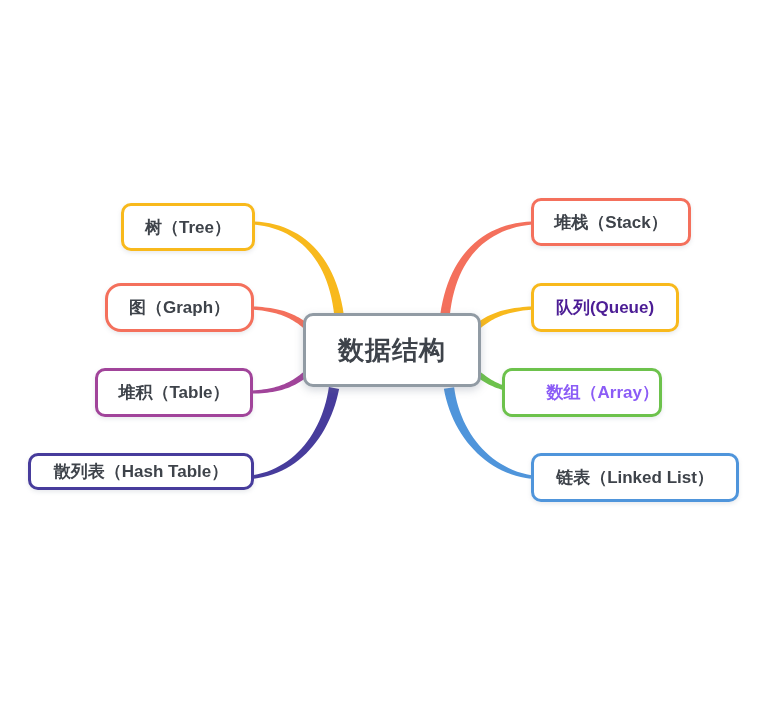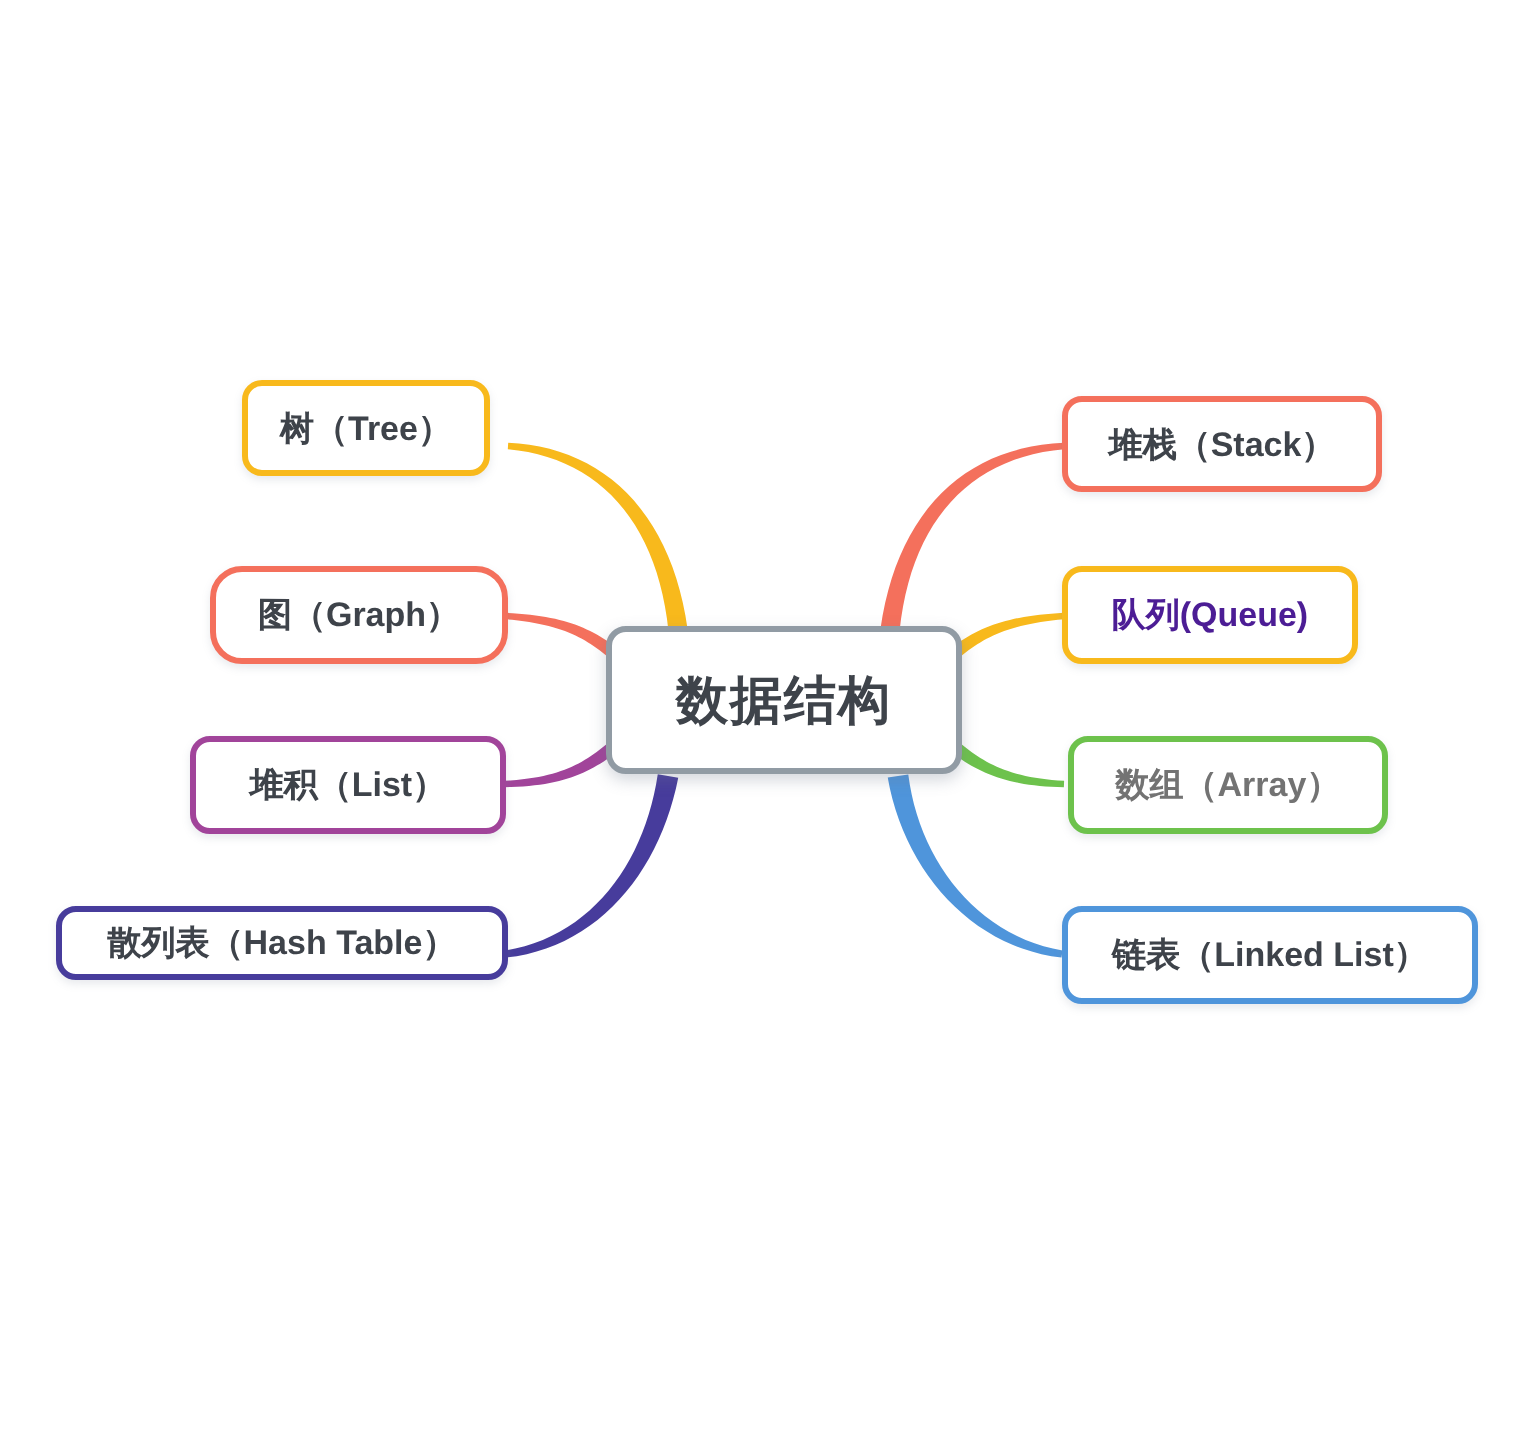--- a/index.html
+++ b/index.html
@@ -39,38 +39,38 @@
       <path d="M531.90,221.40L526.34,221.76L520.91,222.38L515.62,223.27L510.46,224.41L505.44,225.82L500.56,227.49L495.83,229.43L491.26,231.62L486.83,234.08L482.58,236.81L478.48,239.79L474.56,243.03L470.82,246.53L467.25,250.29L463.88,254.30L460.69,258.57L457.71,263.08L454.92,267.84L452.33,272.84L449.96,278.08L447.79,283.55L445.84,289.27L444.11,295.21L442.59,301.39L441.30,307.79L440.24,314.41L449.76,315.59L450.54,309.28L451.52,303.20L452.71,297.34L454.11,291.70L455.70,286.28L457.50,281.09L459.50,276.12L461.68,271.37L464.06,266.84L466.63,262.54L469.38,258.46L472.31,254.60L475.43,250.97L478.74,247.55L482.22,244.37L485.88,241.40L489.72,238.66L493.74,236.16L497.94,233.88L502.31,231.83L506.86,230.02L511.57,228.45L516.46,227.11L521.51,226.03L526.72,225.19L532.10,224.60Z" fill="#f4705c"></path>
       <path d="M531.89,306.40L528.69,306.59L525.62,306.82L522.67,307.08L519.84,307.38L517.11,307.71L514.49,308.08L511.96,308.49L509.53,308.94L507.18,309.42L504.91,309.95L502.73,310.51L500.61,311.10L498.57,311.74L496.58,312.42L494.66,313.13L492.78,313.88L490.96,314.68L489.18,315.51L487.45,316.37L485.74,317.28L484.08,318.22L482.43,319.20L480.81,320.21L479.21,321.26L477.63,322.35L476.05,323.46L479.95,328.54L481.37,327.38L482.80,326.26L484.23,325.18L485.68,324.14L487.14,323.13L488.62,322.15L490.14,321.21L491.69,320.30L493.28,319.43L494.92,318.59L496.62,317.78L498.37,317.00L500.18,316.26L502.07,315.55L504.03,314.87L506.08,314.22L508.21,313.61L510.43,313.03L512.75,312.48L515.17,311.96L517.70,311.48L520.34,311.04L523.09,310.62L525.97,310.25L528.98,309.90L532.11,309.60Z" fill="#f8b91c"></path>
       <path d="M532.06,390.40L528.92,390.20L525.92,389.95L523.05,389.64L520.30,389.29L517.67,388.89L515.15,388.44L512.73,387.95L510.42,387.42L508.21,386.84L506.09,386.22L504.05,385.56L502.09,384.86L500.21,384.13L498.40,383.35L496.65,382.55L494.96,381.70L493.33,380.83L491.73,379.91L490.18,378.97L488.66,377.99L487.17,376.98L485.71,375.94L484.26,374.87L482.82,373.76L481.38,372.63L479.95,371.46L476.05,376.54L477.62,377.65L479.20,378.74L480.79,379.80L482.40,380.84L484.04,381.85L485.71,382.82L487.40,383.76L489.14,384.67L490.92,385.54L492.74,386.37L494.62,387.16L496.55,387.91L498.54,388.62L500.59,389.29L502.71,389.91L504.90,390.49L507.18,391.02L509.53,391.50L511.97,391.94L514.51,392.33L517.14,392.67L519.87,392.96L522.72,393.20L525.67,393.38L528.74,393.52L531.94,393.60Z" fill="#6dc24c"></path>
       <path d="M531.25,475.22L526.46,474.28L521.79,473.08L517.24,471.63L512.82,469.94L508.51,468.02L504.34,465.87L500.31,463.50L496.41,460.92L492.65,458.14L489.03,455.17L485.57,452.01L482.25,448.66L479.10,445.15L476.10,441.47L473.27,437.64L470.60,433.65L468.11,429.53L465.80,425.27L463.66,420.88L461.71,416.37L459.95,411.75L458.39,407.02L457.02,402.20L455.85,397.28L454.89,392.29L454.14,387.22L443.86,388.78L444.94,394.24L446.25,399.61L447.78,404.86L449.52,410.00L451.47,415.02L453.62,419.91L455.97,424.66L458.51,429.26L461.24,433.72L464.15,438.01L467.23,442.13L470.49,446.08L473.90,449.85L477.48,453.42L481.21,456.80L485.09,459.98L489.12,462.94L493.27,465.67L497.56,468.19L501.98,470.46L506.51,472.50L511.16,474.28L515.91,475.81L520.76,477.07L525.71,478.07L530.75,478.78Z" fill="#4f95db"></path>
     </svg>
 
   <div class="node root" style="left: 303px; top: 313px; width: 178px; height: 74px; border-color: rgb(145, 155, 164); color: rgb(62, 67, 74);">
     <span class="label">数据结构</span>
   </div>
 
-  <div class="node branch" style="left: 121px; top: 190px; width: 124px; height: 48px; border-color: rgb(248, 185, 28); color: rgb(62, 67, 74);">
+  <div class="node branch" style="left: 121px; top: 203px; width: 134px; height: 48px; border-color: rgb(248, 185, 28); color: rgb(62, 67, 74);">
     <span class="label">树（Tree）</span>
   </div>
   <div class="node branch" style="left: 105px; top: 283px; width: 149px; height: 49px; border-color: rgb(244, 112, 92); color: rgb(62, 67, 74); border-radius: 16px;">
     <span class="label">图（Graph）</span>
   </div>
   <div class="node branch" style="left: 95px; top: 368px; width: 158px; height: 49px; border-color: rgb(161, 68, 154); color: rgb(62, 67, 74);">
-    <span class="label">堆积（List）</span>
+    <span class="label">堆积（Table）</span>
   </div>
   <div class="node branch" style="left: 28px; top: 453px; width: 226px; height: 37px; border-color: rgb(71, 60, 156); color: rgb(62, 67, 74);">
     <span class="label">散列表（Hash Table）</span>
   </div>
   <div class="node branch" style="left: 531px; top: 198px; width: 160px; height: 48px; border-color: rgb(244, 112, 92); color: rgb(62, 67, 74);">
     <span class="label">堆栈（Stack）</span>
   </div>
   <div class="node branch" style="left: 531px; top: 283px; width: 148px; height: 49px; border-color: rgb(248, 185, 28); color: #4c1d95;">
     <span class="label">队列(Queue)</span>
   </div>
-  <div class="node branch" style="left: 534px; top: 368px; width: 160px; height: 49px; border-color: rgb(109, 194, 76); color: #737373;">
+  <div class="node branch" style="left: 502px; top: 368px; width: 160px; height: 49px; border-color: rgb(109, 194, 76); color: #8b5cf6; justify-content: flex-end;">
     <span class="label">数组（Array）</span>
   </div>
   <div class="node branch" style="left: 531px; top: 453px; width: 208px; height: 49px; border-color: rgb(79, 149, 219); color: rgb(62, 67, 74);">
     <span class="label">链表（Linked List）</span>
   </div>
 
 </div>
 
 </body></html>

